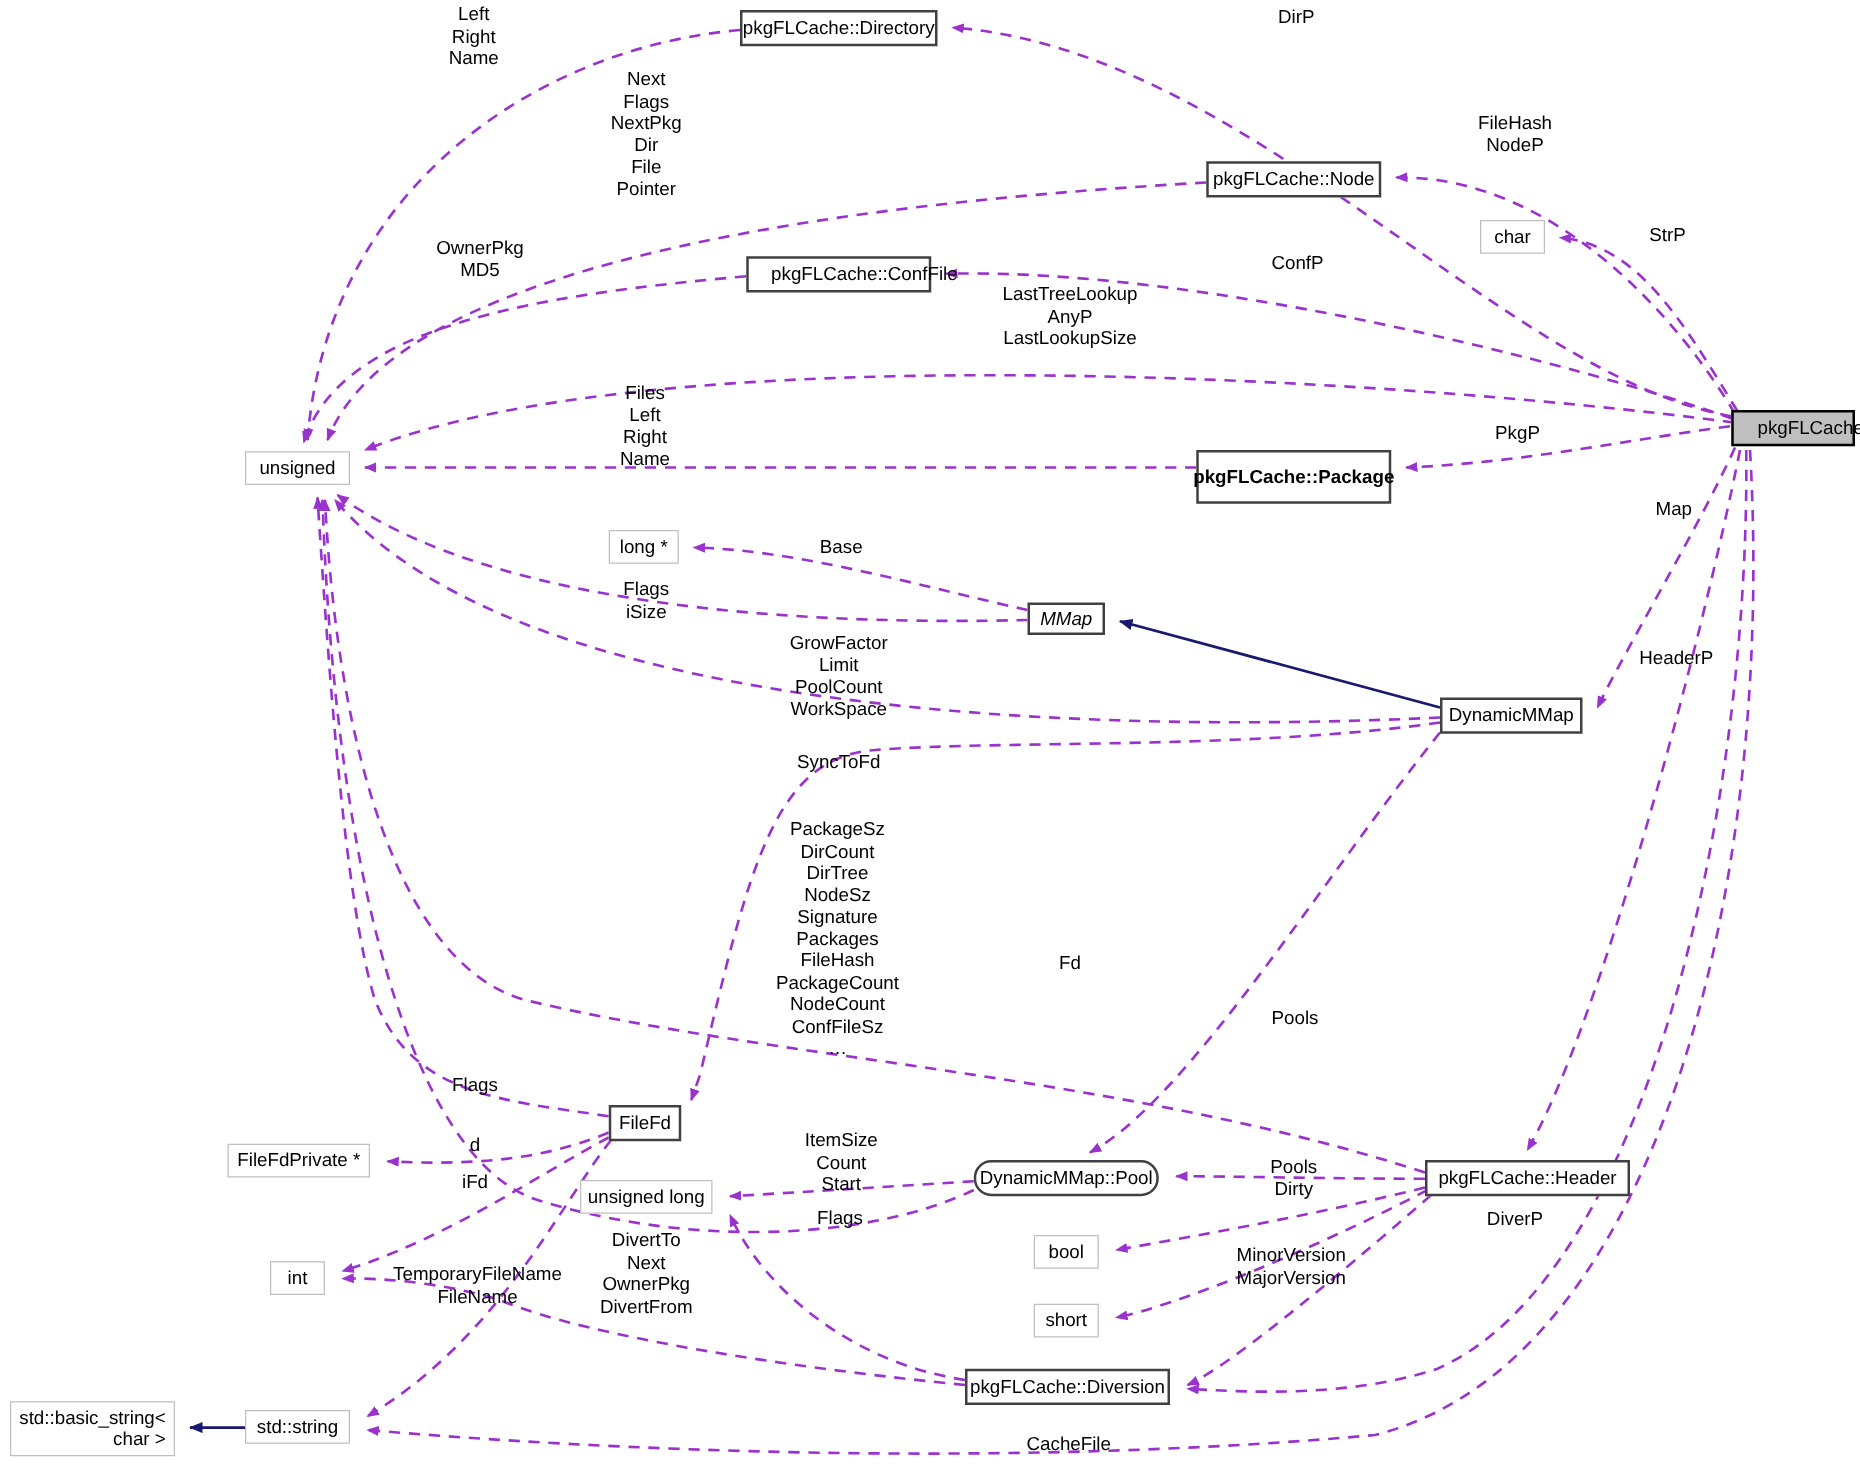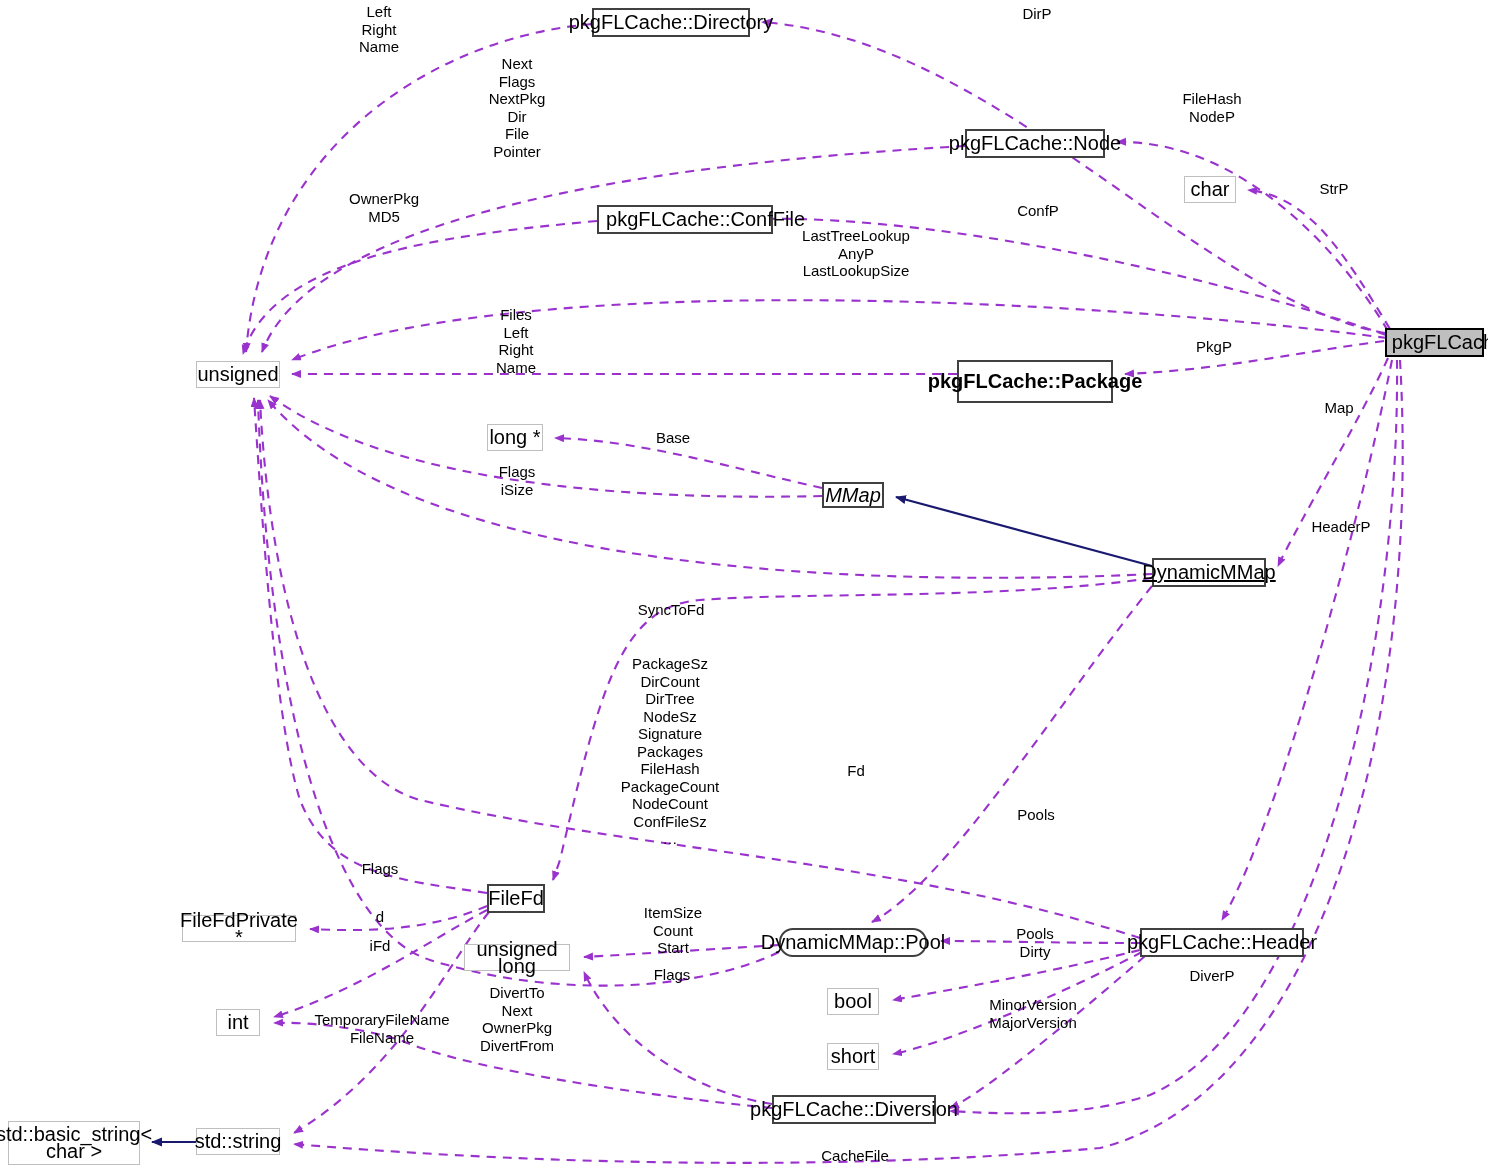--- a/index.html
+++ b/index.html
@@ -21,22 +21,22 @@
     width: 1488px;
     height: 1171px;
     pointer-events: none;
   }
   .node {
     position: absolute;
     box-sizing: border-box;
     display: flex;
     align-items: center;
     justify-content: center;
-    text-align: center;
-    font-size: 20px;
+    text-align: right;
+    font-size: 15px;
     line-height: 17px;
     color: #000000;
     background: #ffffff;
     white-space: pre-line;
     z-index: 5;
   }
   
   .node.thick {
     border: 2px solid #404040;
   }
@@ -148,33 +148,33 @@
       <path d="M196,1142 L152,1142"></path>
     </g>
   </svg>
 
   <div class="node thick" style="left:592px;top:8px;width:158px;height:29px;">pkgFLCache::Directory</div>
 
   <div class="node thick" style="left:965px;top:129px;width:140px;height:29px;">pkgFLCache::Node</div>
 
   <div class="node thin" style="left:1184px;top:176px;width:52px;height:27px;">char</div>
 
-  <div class="node thick" style="left:597px;top:205px;width:176px;height:29px;padding-left:41px;">pkgFLCache::ConfFile</div>
+  <div class="node thick" style="left:597px;top:205px;width:148px;height:29px;padding-left:41px;">pkgFLCache::ConfFile</div>
 
   <div class="node current" style="left:1385px;top:328px;width:99px;height:29px;">pkgFLCache</div>
 
   <div class="node thin" style="left:196px;top:361px;width:84px;height:27px;">unsigned</div>
 
   <div class="node thick" style="left:957px;top:360px;width:156px;height:43px;font-weight:bold;">pkgFLCache::Package</div>
 
   <div class="node thin" style="left:487px;top:424px;width:56px;height:27px;">long *</div>
 
   <div class="node thick" style="left:822px;top:482px;width:62px;height:26px;font-style:italic;">MMap</div>
 
-  <div class="node thick" style="left:1152px;top:558px;width:114px;height:29px;text-decoration:underline;">DynamicMMap</div>
+  <div class="node thick" style="left:1152px;top:558px;width:114px;height:29px;">DynamicMMap</div>
 
   <div class="node thick" style="left:487px;top:884px;width:58px;height:29px;">FileFd</div>
 
   <div class="node thin" style="left:182px;top:915px;width:114px;height:27px;">FileFdPrivate *</div>
 
   <div class="node thick" style="left:779px;top:928px;width:148px;height:29px;border-radius:14px;">DynamicMMap::Pool</div>
 
   <div class="node thick" style="left:1140px;top:928px;width:164px;height:29px;">pkgFLCache::Header</div>
 
   <div class="node thin" style="left:464px;top:944px;width:106px;height:27px;">unsigned long</div>
@@ -226,20 +226,24 @@
 
   <div class="edge-label" style="left:1185px;top:338px;width:58px;">PkgP</div>
 
   <div class="edge-label" style="left:1315px;top:399px;width:48px;">Map</div>
 
   <div class="edge-label" style="left:646px;top:429px;width:54px;">Base</div>
 
   <div class="edge-label" style="left:489px;top:463px;width:56px;">Flags
 iSize</div>
 
+  <div class="edge-label" style="left:618px;top:506px;width:106px;">GrowFactor
+Limit
+PoolCount
+WorkSpace</div>
 
   <div class="edge-label" style="left:1303px;top:518px;width:76px;">HeaderP</div>
 
   <div class="edge-label" style="left:630px;top:601px;width:82px;">SyncToFd</div>
 
   <div class="edge-label" style="left:608px;top:655px;width:124px;">PackageSz
 DirCount
 DirTree
 NodeSz
 Signature

